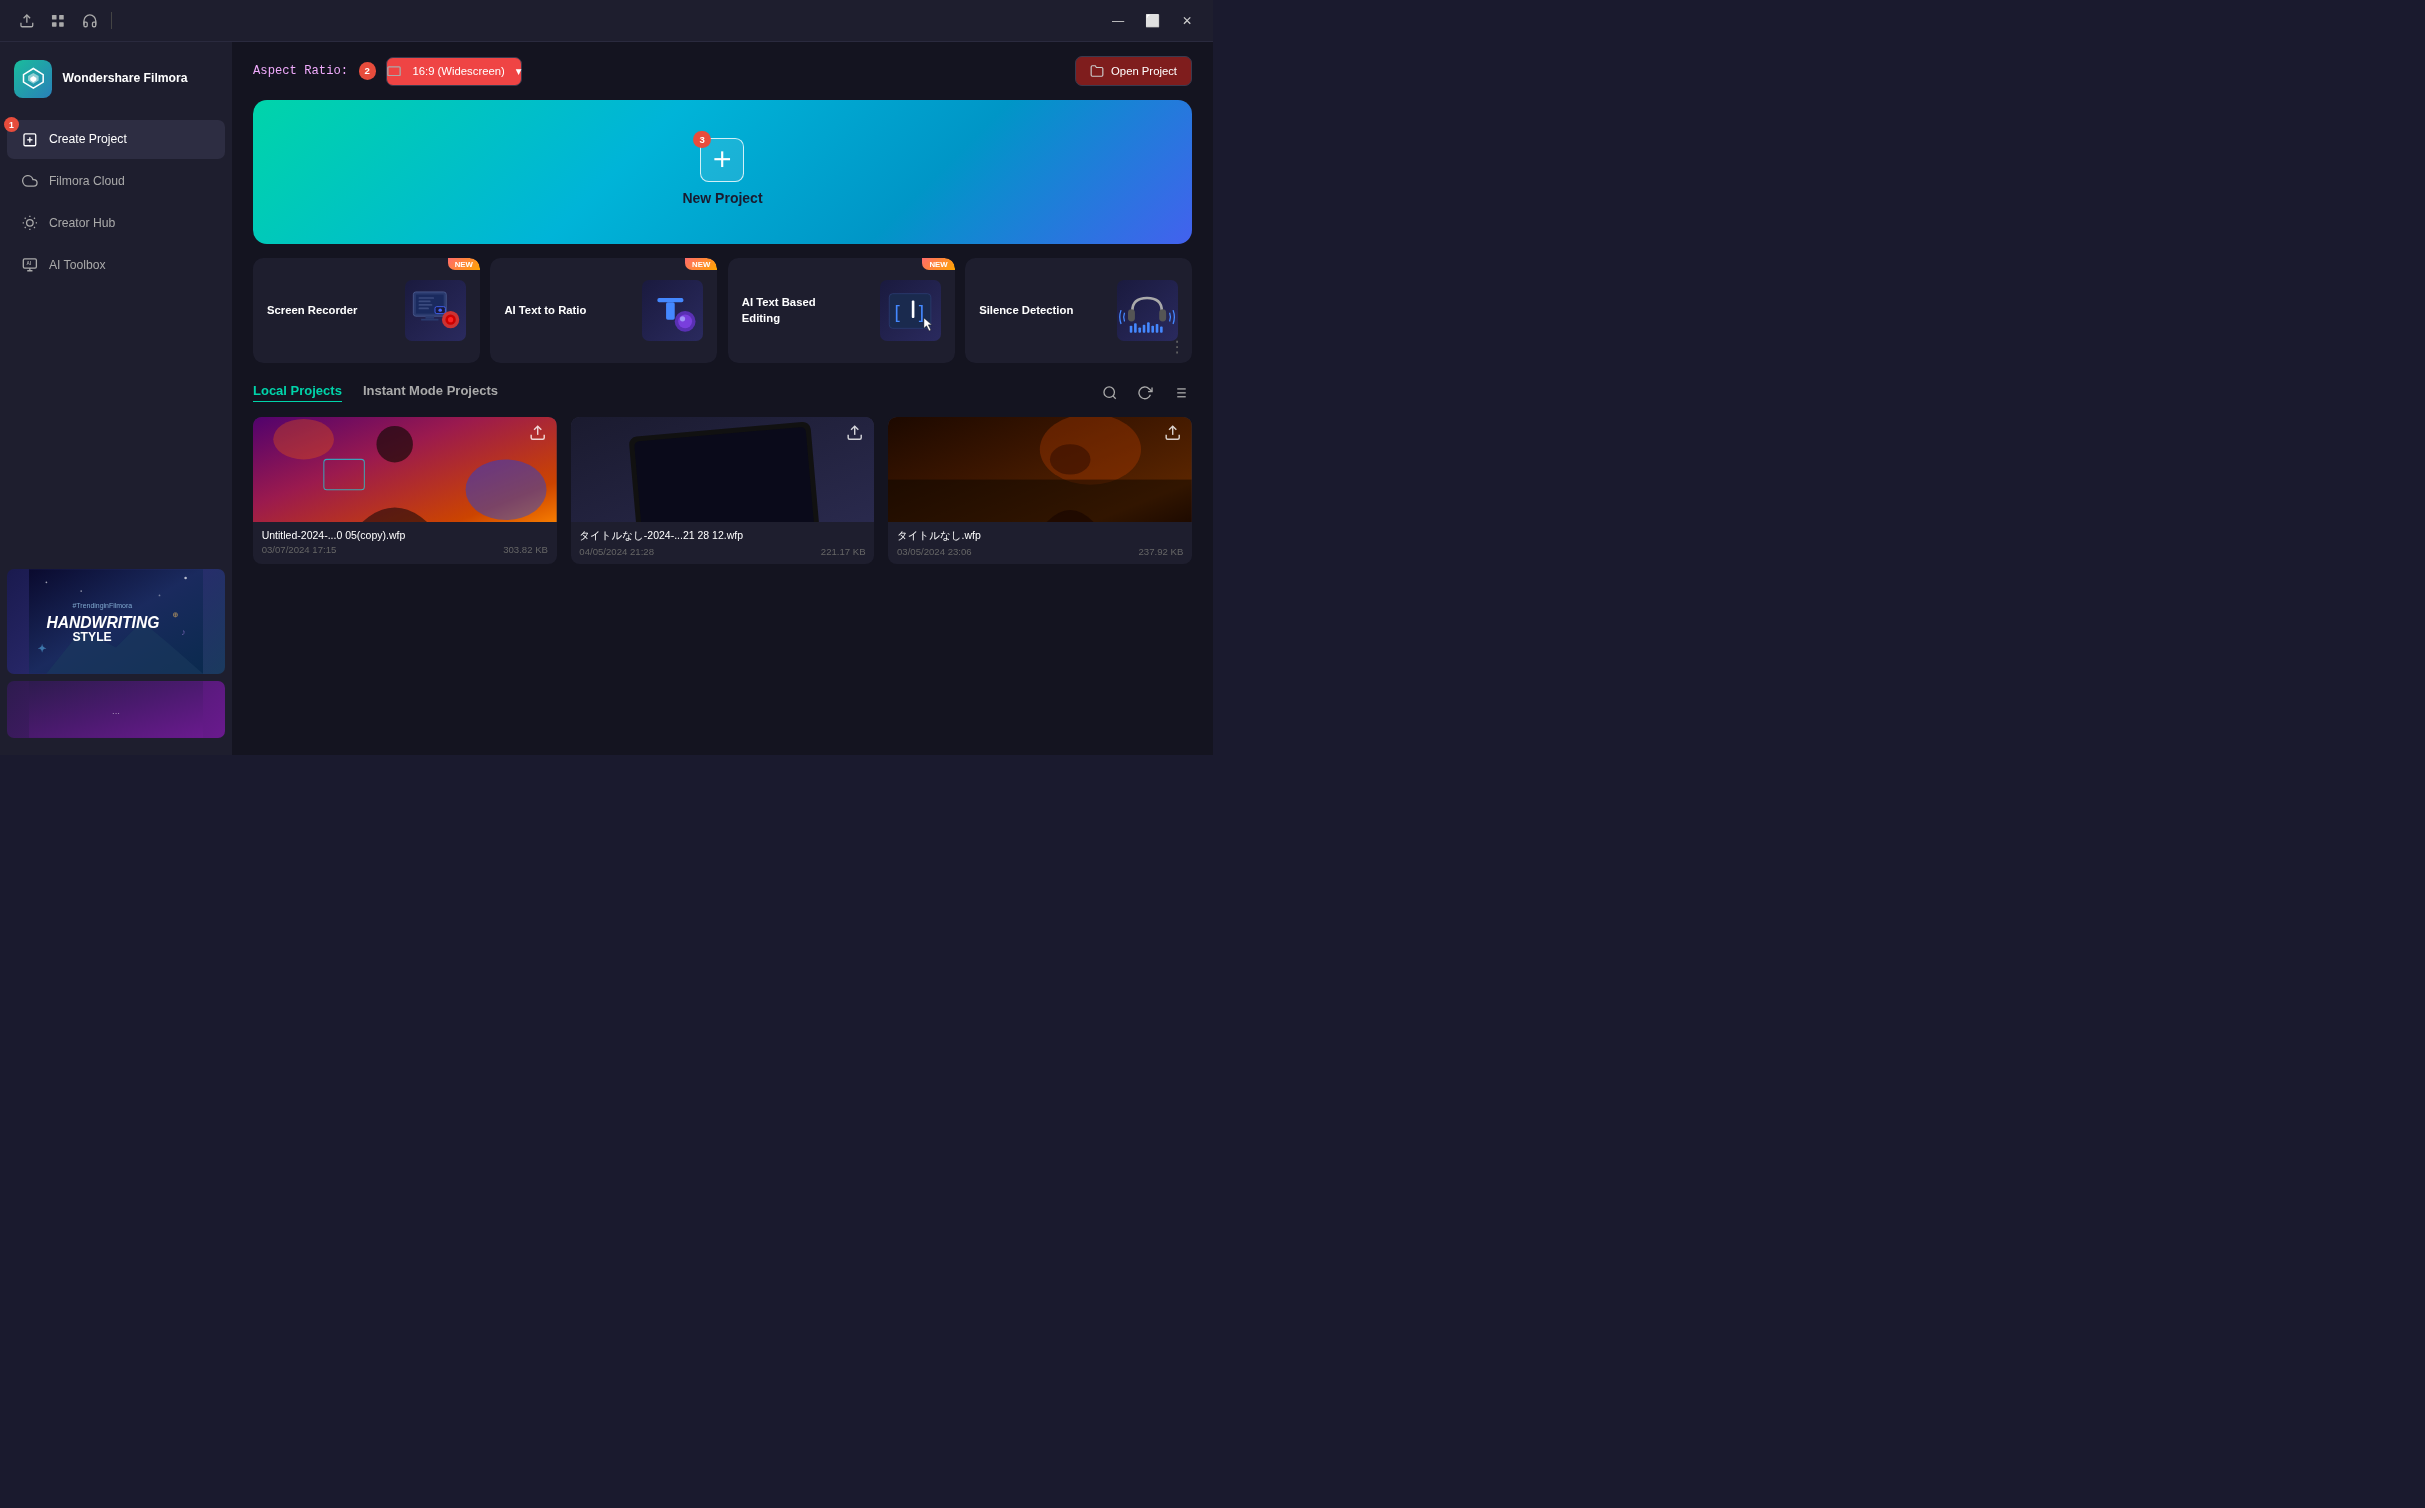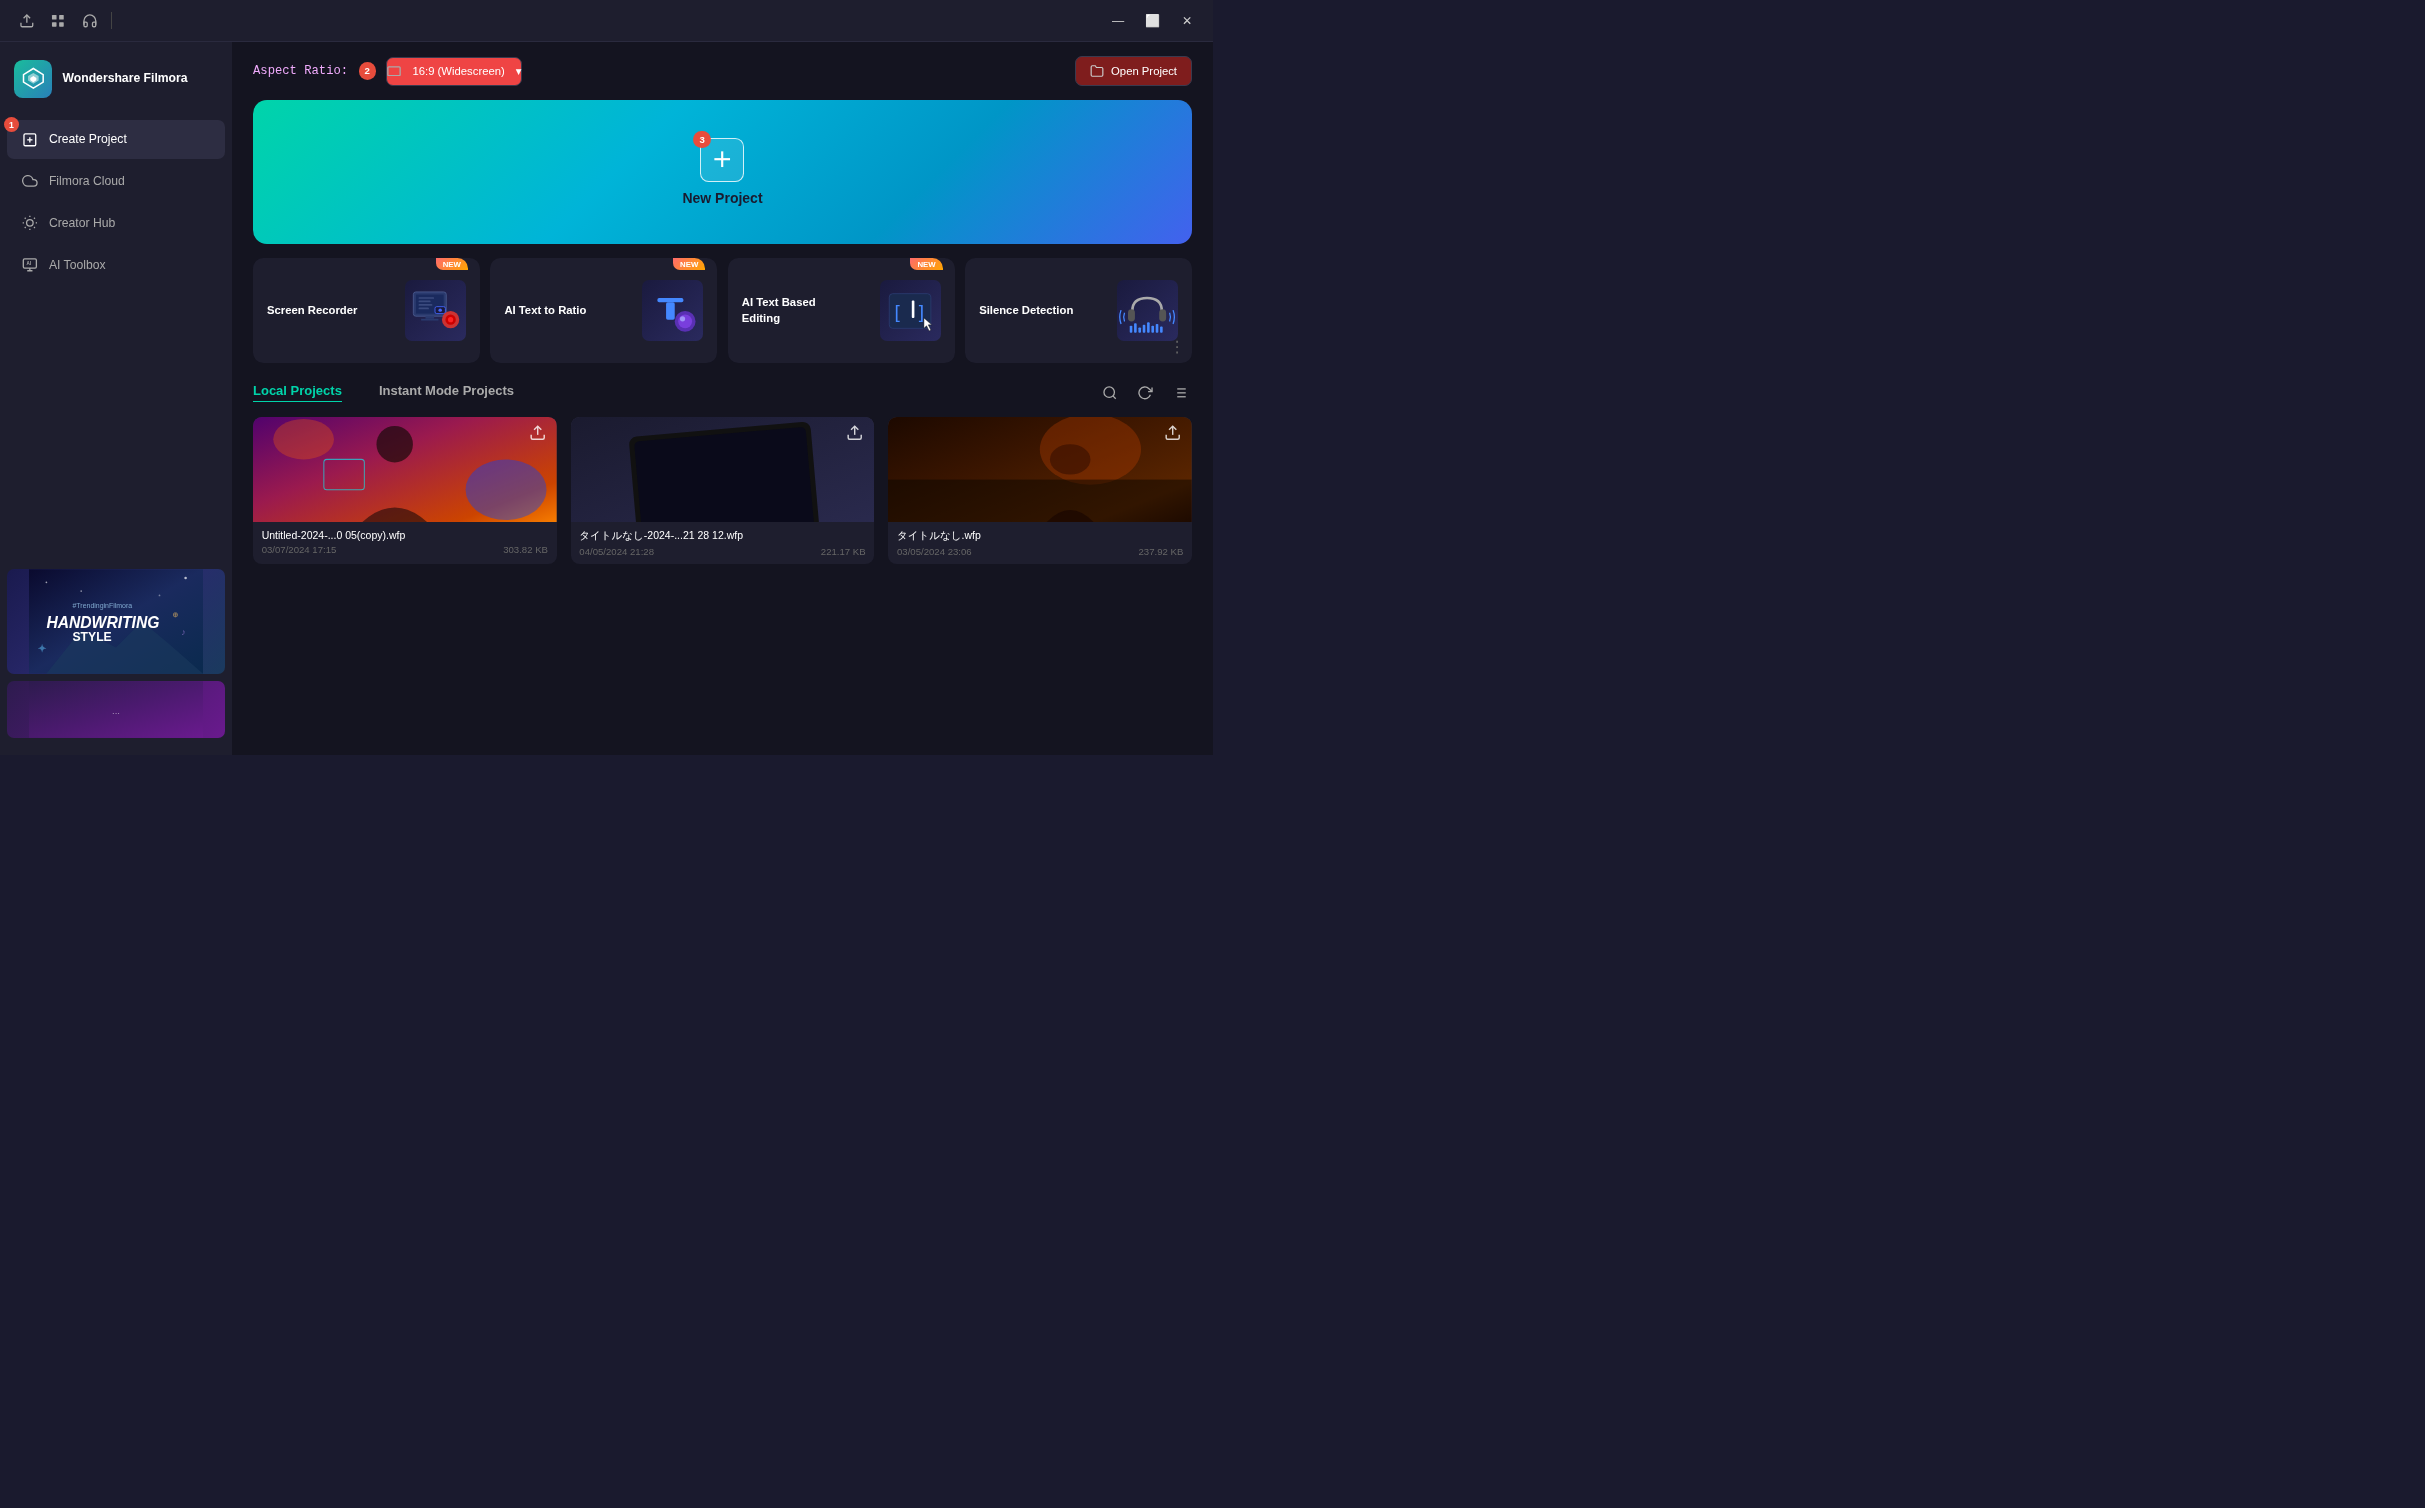--- a/index.html
+++ b/index.html
@@ -322,21 +322,21 @@
       height: 61px;
       border-radius: 7px;
       display: flex;
       align-items: center;
       justify-content: center;
       font-size: 28px;
     }
     .new-ribbon {
       position: absolute;
       top: 0;
-      right: 12px;
+      right: 0;
       background: linear-gradient(135deg, #ff6b6b, #ffa500);
       color: white;
       font-size: 7.8px;
       font-weight: bold;
       padding: 1.7px 7px;
       border-radius: 0 10.5px 0 7px;
     }
     .more-btn {
       position: absolute;
       right: 7px;
@@ -366,21 +366,21 @@
       padding: 0 21px;
     }
     .projects-header {
       display: flex;
       align-items: center;
       justify-content: space-between;
       margin-bottom: 12.2px;
     }
     .projects-tabs {
       display: flex;
-      gap: 37px;
+      gap: 21px;
       align-items: center;
     }
     .projects-tab {
       font-size: 13px;
       font-weight: 600;
       cursor: pointer;
       padding-bottom: 3.5px;
       color: #aaa;
     }
     .projects-tab.active {

